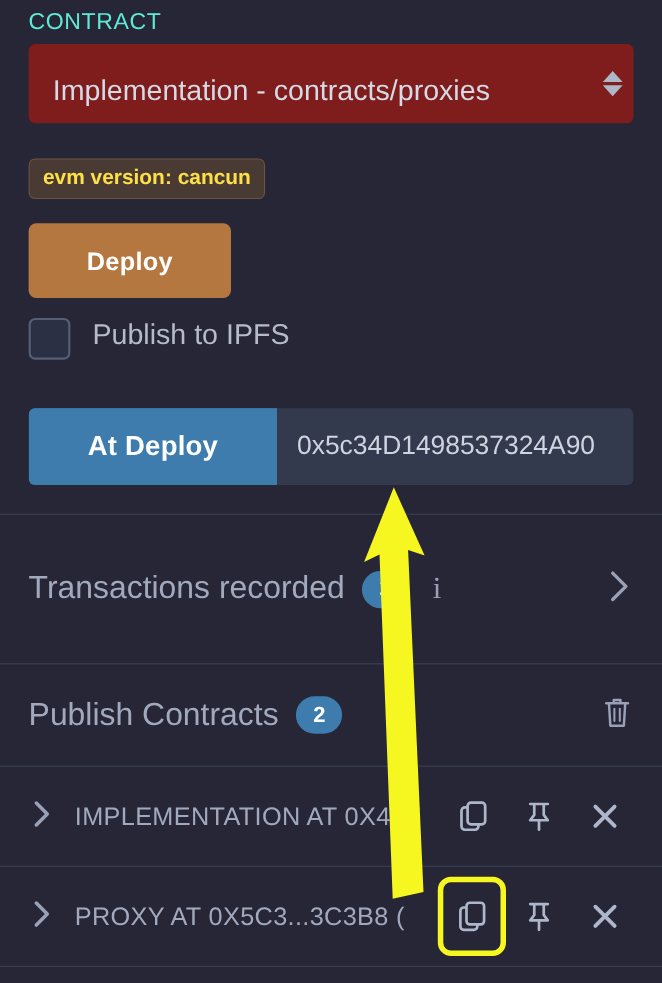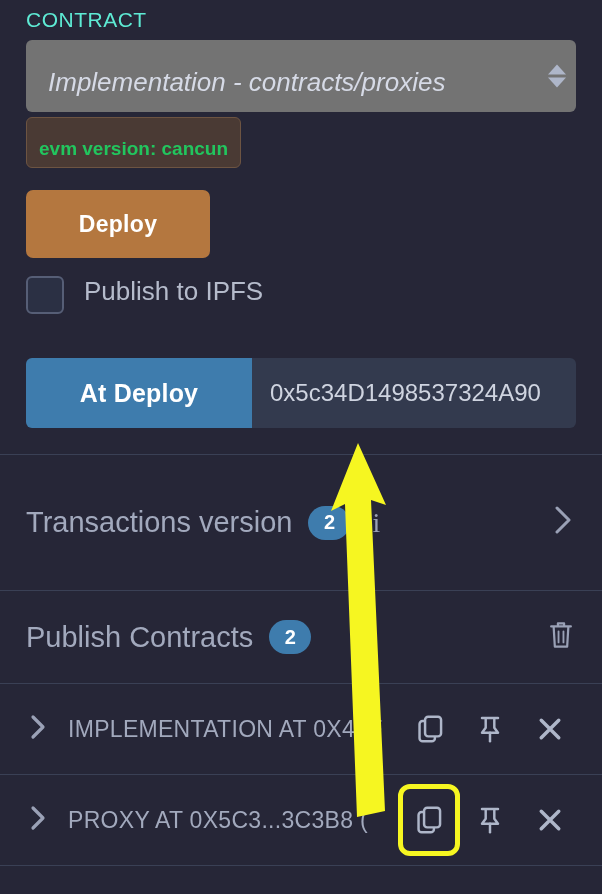--- a/index.html
+++ b/index.html
@@ -25,27 +25,26 @@
     letter-spacing: 0.5px;
     color: #5eead4;
     padding-top: 8px;
     padding-bottom: 8px;
   }
 
   
   .select-wrap {
     position: relative;
     height: 72px;
-    background: #737373;
+    background: #7f1d1d;
     border-radius: 6px;
     display: flex;
     align-items: center;
     padding: 12px 40px 0 22px;
     overflow: hidden;
-    font-style: italic;
   }
   .select-value {
     font-size: 26px;
     color: #d6dae6;
     white-space: nowrap;
     overflow: hidden;
   }
   .spinner {
     position: absolute;
     right: 10px;
@@ -60,26 +59,26 @@
     width: 0; height: 0;
     border-left: 9px solid transparent;
     border-right: 9px solid transparent;
   }
   .spinner i.up { border-bottom: 10px solid #aeb6c9; }
   .spinner i.dn { border-top: 10px solid #aeb6c9; }
 
   
   .evm-badge {
     display: inline-block;
-    margin-top: 5px;
-    padding: 20px 12px 7px;
+    margin-top: 32px;
+    padding: 6px 12px 7px;
     background: #4a3a34;
     border: 1px solid #6d5442;
     border-radius: 6px;
-    color: #22c55e;
+    color: #fde047;
     font-size: 19px;
     font-weight: bold;
   }
 
   
   .deploy-btn {
     display: block;
     margin-top: 22px;
     width: 184px;
     height: 68px;
@@ -267,21 +266,21 @@
     <button class="ataddr-btn">At Deploy</button>
     <input class="ataddr-input" type="text" value="0x5c34D1498537324A90" style="">
   </div>
 
 </div>
 
 <div style="height:26px"></div>
 <div class="hr"></div>
 
 <div class="sec-head">
-  <span class="sec-title">Transactions version</span>
+  <span class="sec-title">Transactions recorded</span>
   <span class="count-badge">2</span>
   <span class="info-icon">i</span>
   <span class="spacer"></span>
   <span class="chev-right">
     <svg width="26" height="34" viewBox="0 0 26 34" fill="none">
       <path d="M7 5 L19 17 L7 29" stroke="#9aa1b6" stroke-width="3" stroke-linecap="round" stroke-linejoin="round"></path>
     </svg>
   </span>
 </div>
 

